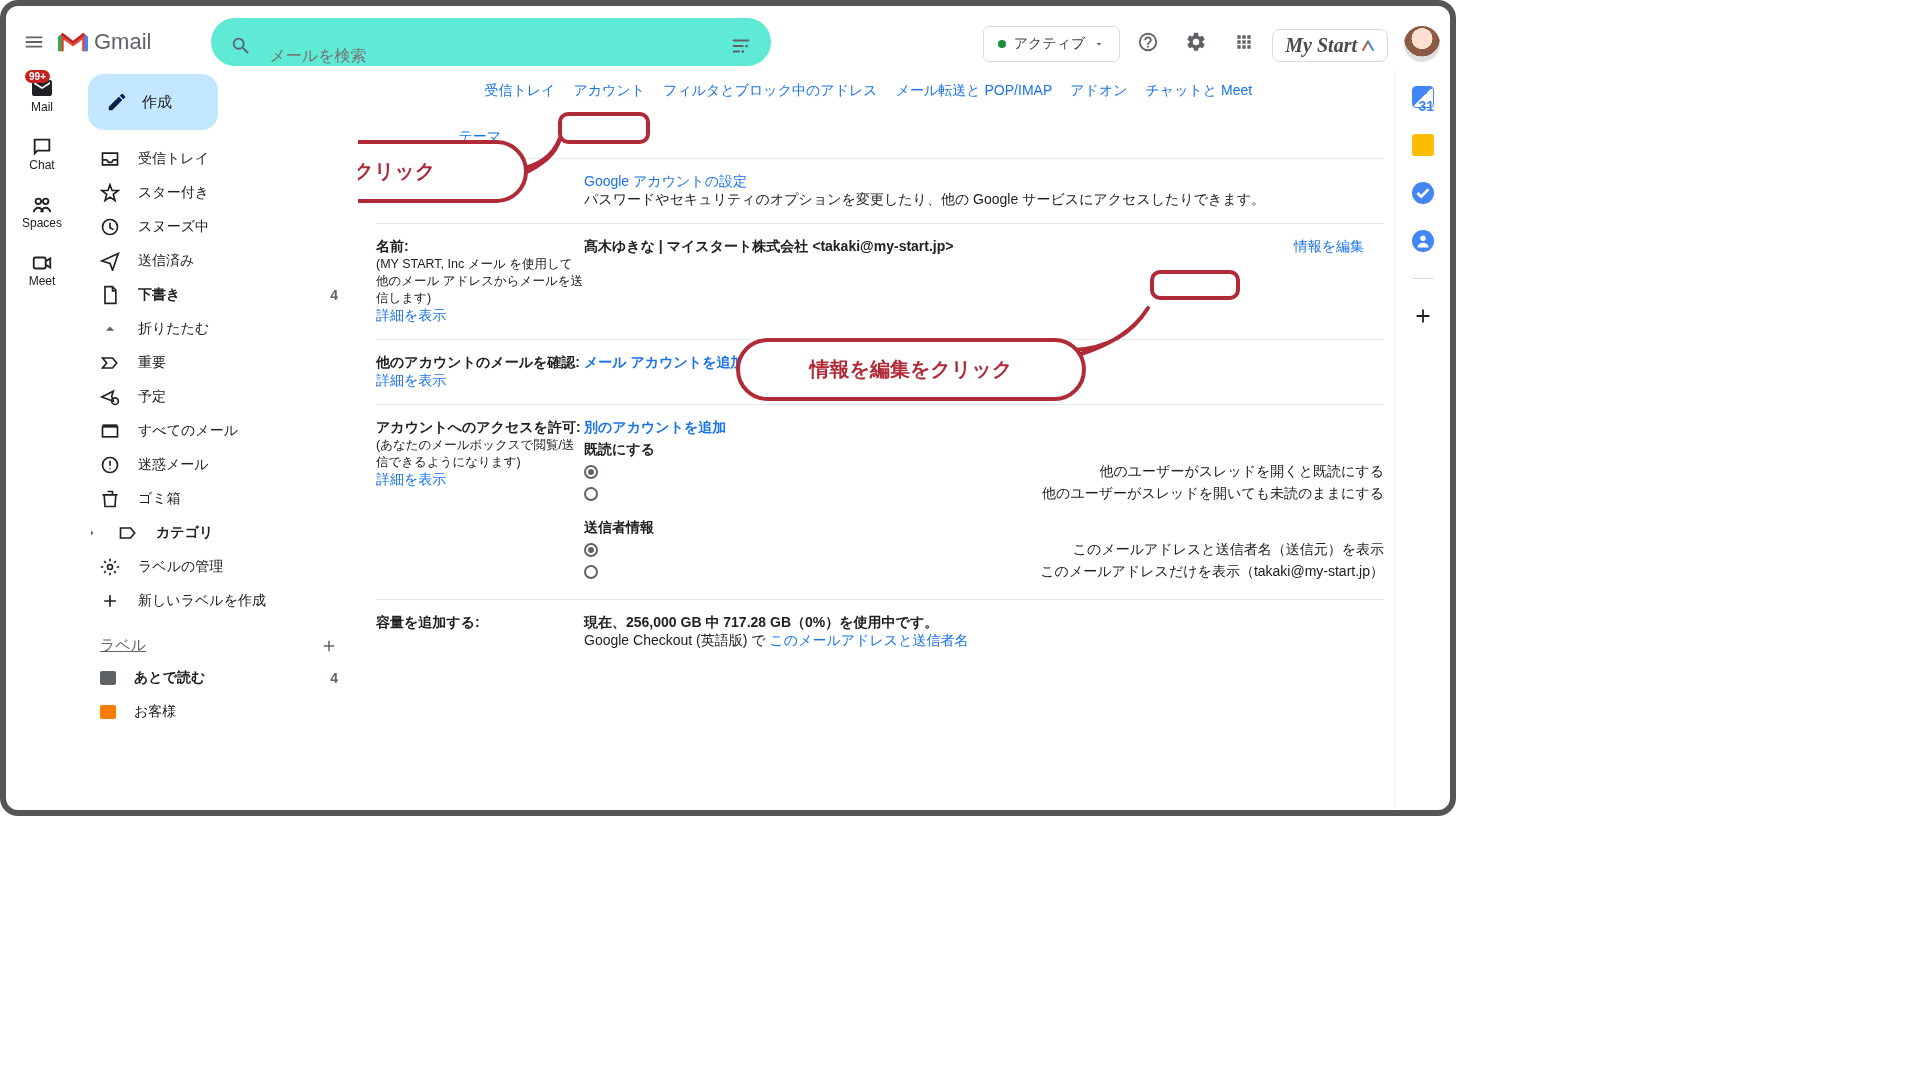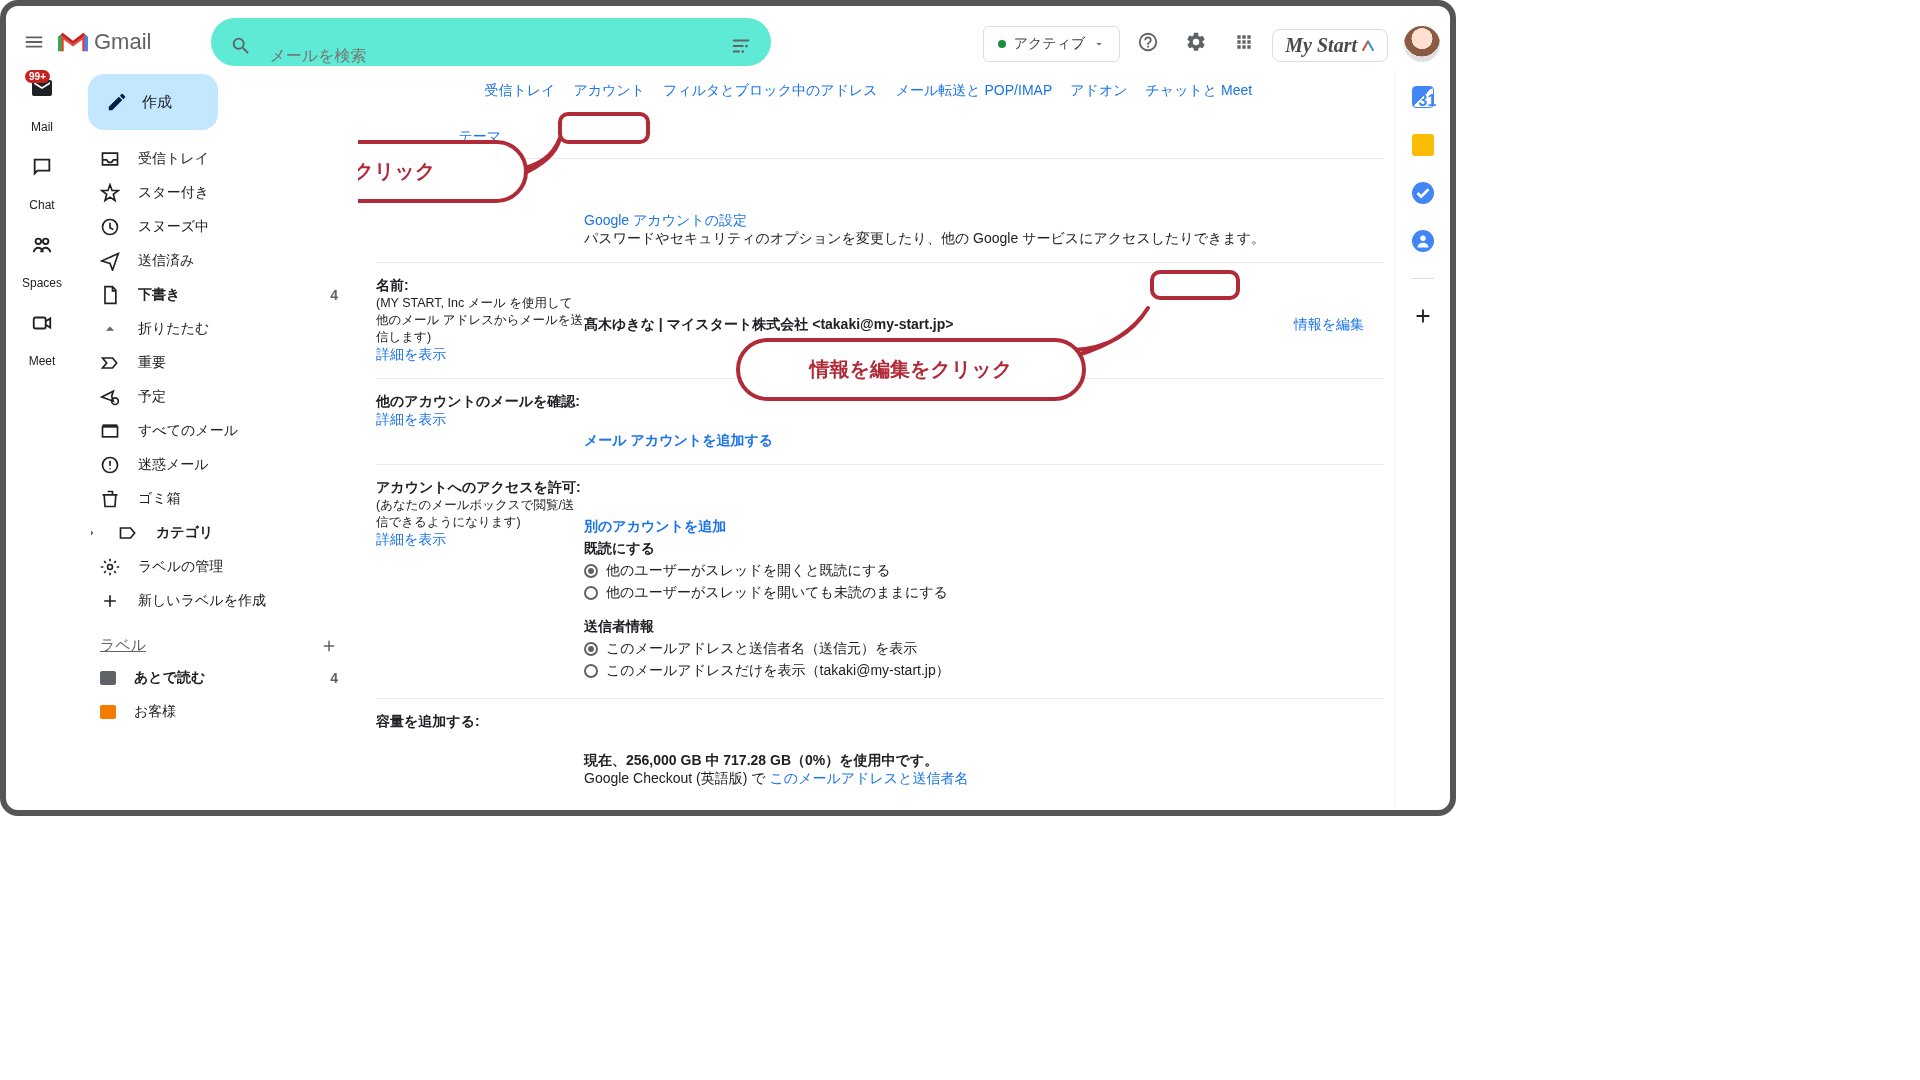--- a/index.html
+++ b/index.html
@@ -19,43 +19,43 @@
   .status-chip { border:1px solid #dadce0; border-radius: 6px; height:36px; padding:0 14px; display:flex; align-items:center; gap:8px; color:#3c4043;}
   .status-chip .dot-green { width:8px; height:8px; background:#1e8e3e; border-radius:50%; }
   .icon-btn { width:40px; height:40px; display:flex; align-items:center; justify-content:center; color:#5f6368; border-radius:50%; }
   .brand-chip { border:1px solid #dadce0; border-radius:8px; padding:4px 12px; font-size:20px; font-style:italic; font-weight:600;
                  font-family: Georgia, "Times New Roman", serif; color:#4a4a4a; display:flex; align-items:center; gap:4px;}
   .avatar { width:36px; height:36px; border-radius:50%; background: radial-gradient(circle at 50% 35%, #ffe0d0 0 35%, #8a5a44 36% 60%, #e0e0e0 61% 100%); margin-left:8px;}
 
   
   .body { display:flex; height: calc(100% - 64px); }
   .rail { width:72px; display:flex; flex-direction:column; align-items:center; padding-top:6px; gap:22px; }
-  .rail-item { display:flex; flex-direction:column; align-items:center; gap:20px; color:#202124; font-size:12px; position:relative;}
+  .rail-item { display:flex; flex-direction:column; align-items:center; gap:0; color:#202124; font-size:12px; position:relative;}
   .rail-badge { position:absolute; top:-6px; right:4px; background:#c5221f; color:#fff; font-size:10px; font-weight:700; border-radius:8px; padding:1px 4px;}
 
   
   .nav { width:280px; padding-top:4px; overflow-y:auto;}
   .compose { background:#c2e7ff; border-radius:16px; height:56px; width:130px; margin:0 0 12px 10px; display:flex; align-items:center; gap:14px; padding-left:18px; font-size:15px; font-weight:500;}
   .nav-item { display:flex; align-items:center; gap:18px; height:34px; padding-left:22px; border-radius: 0 18px 18px 0; color:#202124;}
   .nav-item .count { margin-left:auto; margin-right:20px; color:#5f6368;}
   .nav-item.bold { font-weight:700; }
   .nav-section { display:flex; align-items:center; justify-content:space-between; padding: 18px 20px 6px 22px; color:#5f6368; font-size:15px;text-decoration:underline;}
   .label-dot { width:16px; height:14px; border-radius:2px; display:inline-block;}
 
   
   .main { flex:1; padding: 12px 10px 0 18px; overflow-y:auto; position:relative;}
   .page-title { font-size:22px; margin:6px 0 14px 0;}
   .tabs { display:flex; flex-wrap:wrap; gap: 14px 18px; color:#1a73e8; padding-bottom:12px; border-bottom: none;}
   .tabs span { color:#1a73e8; white-space:nowrap; }
   .section { display:flex; border-top:1px solid #e8eaed; padding: 14px 0; gap:0; }
   .section-label { width: 208px; font-weight:700; font-size:14px; }
   .section-label small, .sub { font-weight:400; font-size:12.5px; color:#202124; }
-  .section-body { flex:1; font-size:14px;margin-top:39px;}
+  .section-body { flex:1; font-size:14px;}
   .link { color:#1a73e8; }
-  .radio-row { display:flex; align-items:center; gap:8px; margin:4px 0;}
+  .radio-row { display:flex; align-items:center; gap:8px; margin:4px 0;justify-content:space-between;}
   .radio { width:14px; height:14px; border:2px solid #5f6368; border-radius:50%; display:inline-flex; align-items:center; justify-content:center;}
   .radio.checked::after{content:""; width:6px; height:6px; background:#5f6368; border-radius:50%;}
   .sub-header { font-weight:700; margin-top:16px; margin-bottom:4px;}
   .edit-link { color:#1a73e8; }
 
   
   .sidepanel { width:56px; border-left:1px solid #f1f3f4; display:flex; flex-direction:column; align-items:center; padding-top:16px; gap:26px;}
   .sp-icon { width:22px; height:22px; border-radius:4px;}
 
   
@@ -402,21 +402,21 @@
         <span>情報を編集をクリック</span>
       </div>
       <svg style="position:absolute; left:710px; top:230px; z-index:9;" width="90" height="60">
         <path d="M5 50 Q 55 48 80 8 Q 60 40 10 55 Z" fill="#fff" stroke="#b02a37" stroke-width="4" stroke-linejoin="round"></path>
       </svg>
 
     </div>
 
     <div class="sidepanel">
       <div class="sp-icon" style="background:linear-gradient(135deg,#4285f4 50%,#fff 50%); border:1px solid #4285f4; position:relative;">
-          <span style="position:absolute;font-size:16px;font-weight:700;color:#4285f4;left:6px;top:5px;">31</span>
+          <span style="position:absolute;font-size:14px;font-weight:700;color:#4285f4;left:6px;top:11px;">31</span>
         </div>
       <div class="sp-icon" style="background:#fbbc04; border-radius:3px;"></div>
       <div class="sp-icon" style="background:#4285f4; border-radius:50%; position:relative;">
           <svg width="22" height="22" viewBox="0 0 24 24" style="position:absolute">
             <path stroke="#fff" stroke-width="3" fill="none" d="M6 12l4 4 8-8"></path>
           </svg>
         </div>
       <div class="sp-icon" style="background:#4285f4; border-radius:50%; position:relative;">
           <svg width="22" height="22" viewBox="0 0 24 24" style="position:absolute">
             <circle cx="12" cy="9" r="3" fill="#fff"></circle>

